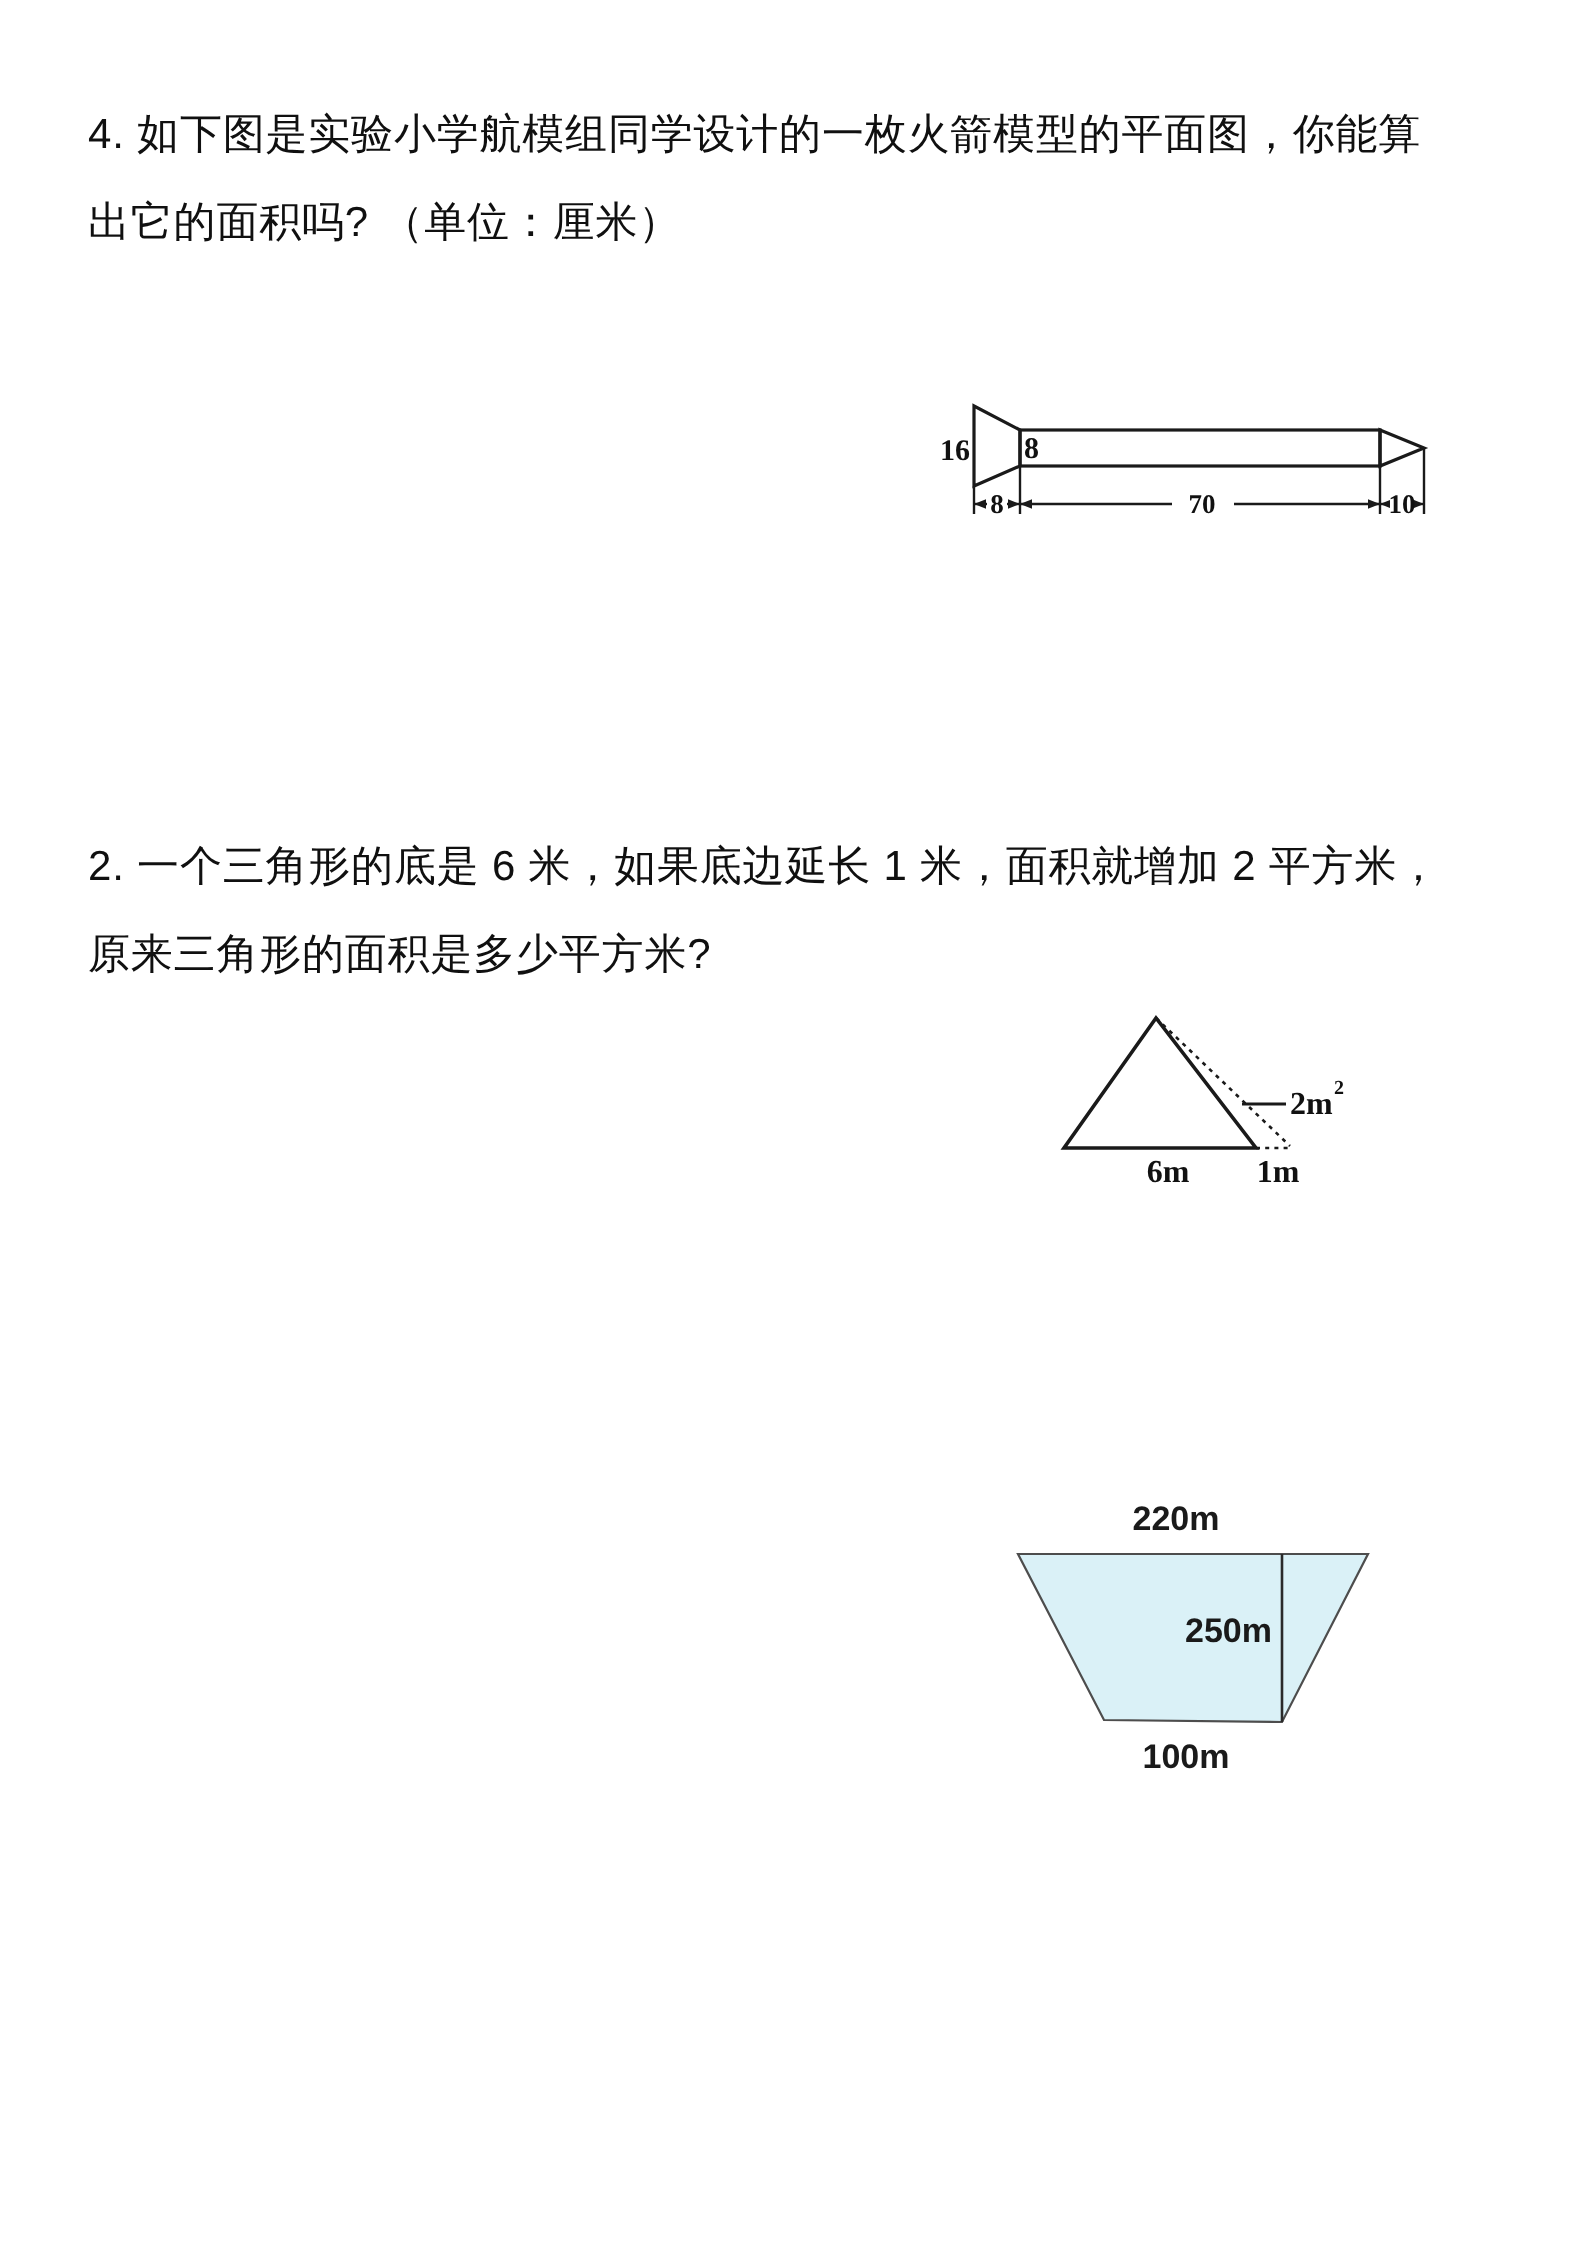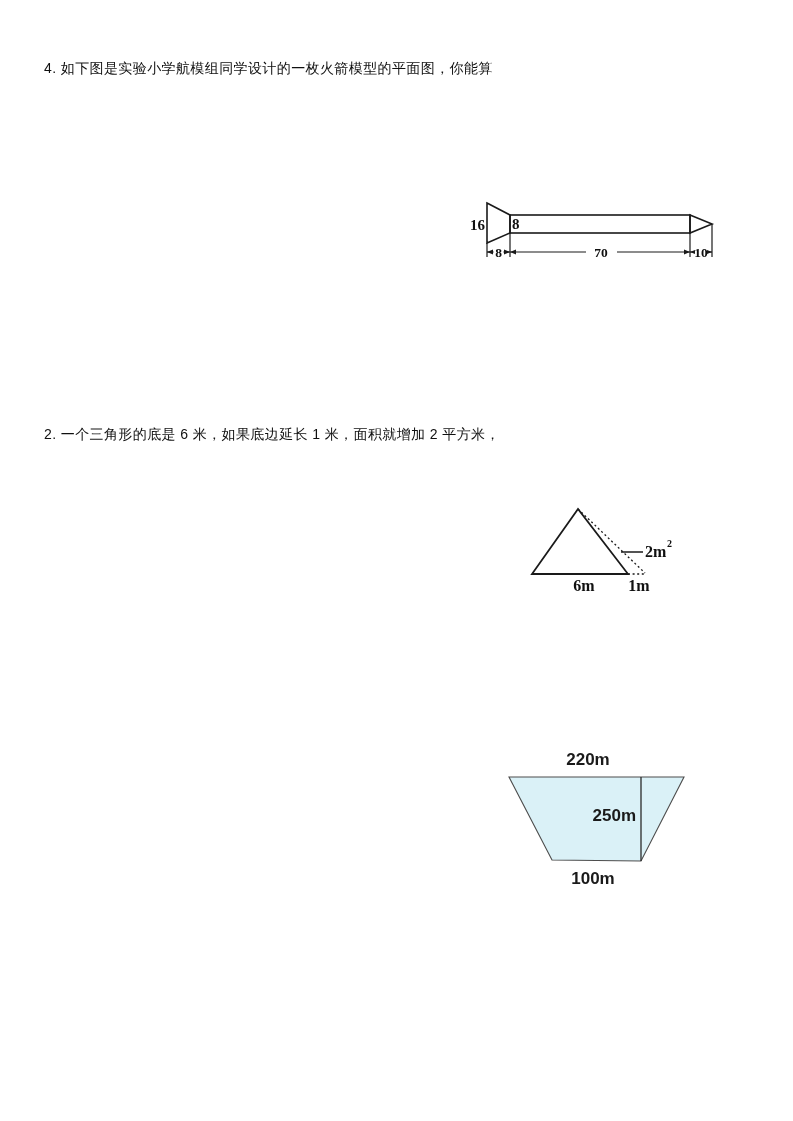--- a/index.html
+++ b/index.html
@@ -8,21 +8,21 @@
     width: 793px;
     height: 1121px;
     background: #ffffff;
     margin: 0 auto;
     overflow: hidden;
     font-family: "Liberation Sans", sans-serif;
   }
   .textline {
     position: absolute;
     left: 44px;
-    font-size: 14px;
+    font-size: 21px;
     line-height: 26px;
     color: #101010;
     letter-spacing: 0.4px;
     white-space: nowrap;
     font-weight: 500;
   }
   .fig { position: absolute; }
   
   .ln        { stroke: #1a1a1a; stroke-width: 1.6; fill: none; stroke-linejoin: miter; }
   .thin      { stroke: #1a1a1a; stroke-width: 1.2; fill: none; }
@@ -35,20 +35,21 @@
   .traptxt   { font-family: "Liberation Sans", sans-serif; font-weight: bold; font-size: 17px; fill: #1a1a1a; }
   .trapshape { stroke: #4d4d4d; stroke-width: 1.1; }
   .trapline  { stroke: #2a2a2a; stroke-width: 1.3; }
 </style>
 </head>
 <body>
 
 <div class="page">
 
   <div class="textline" style="top:55px">4. 如下图是实验小学航模组同学设计的一枚火箭模型的平面图，你能算</div>
+  <div class="textline" style="top:99px">出它的面积吗? （单位：厘米）</div>
 
   <svg class="fig" style="left:440px; top:175px" width="320" height="95" viewBox="0 0 320 95">
 
     <polygon class="ln" points="47,28 70,40 70,58 47,68"></polygon>
 
     <rect class="ln" x="70" y="40" width="180" height="18"></rect>
 
     <polygon class="ln" points="250,40 272,49 250,58"></polygon>
 
     <line class="thin" x1="47" y1="68" x2="47" y2="82"></line>
@@ -72,20 +73,21 @@
     <line class="thin" x1="268" y1="77" x2="272" y2="77"></line>
     <polygon class="arrow" points="250,77 255,75 255,79"></polygon>
     <polygon class="arrow" points="272,77 267,75 267,79"></polygon>
     <text class="dimtxt" x="261" y="81.5" text-anchor="middle">10</text>
 
     <text class="shapetxt" x="45" y="55" text-anchor="end">16</text>
     <text class="shapetxt" x="72" y="54">8</text>
   </svg>
 
   <div class="textline" style="top:421px">2.  一个三角形的底是 6 米，如果底边延长 1 米，面积就增加 2 平方米，</div>
+  <div class="textline" style="top:465px">原来三角形的面积是多少平方米?</div>
 
   <svg class="fig" style="left:500px; top:495px" width="210" height="105" viewBox="0 0 210 105">
 
     <polygon class="ln" points="78,14 32,79 128,79" style="stroke-width:1.8"></polygon>
 
     <line class="dotted" x1="78" y1="14" x2="145" y2="78"></line>
     <line class="dotted" x1="128" y1="79" x2="145" y2="79"></line>
 
     <line class="thin" x1="121" y1="57" x2="143" y2="57" style="stroke-width:1.5"></line>
     <text class="tritxt" x="145" y="62">2m</text>

